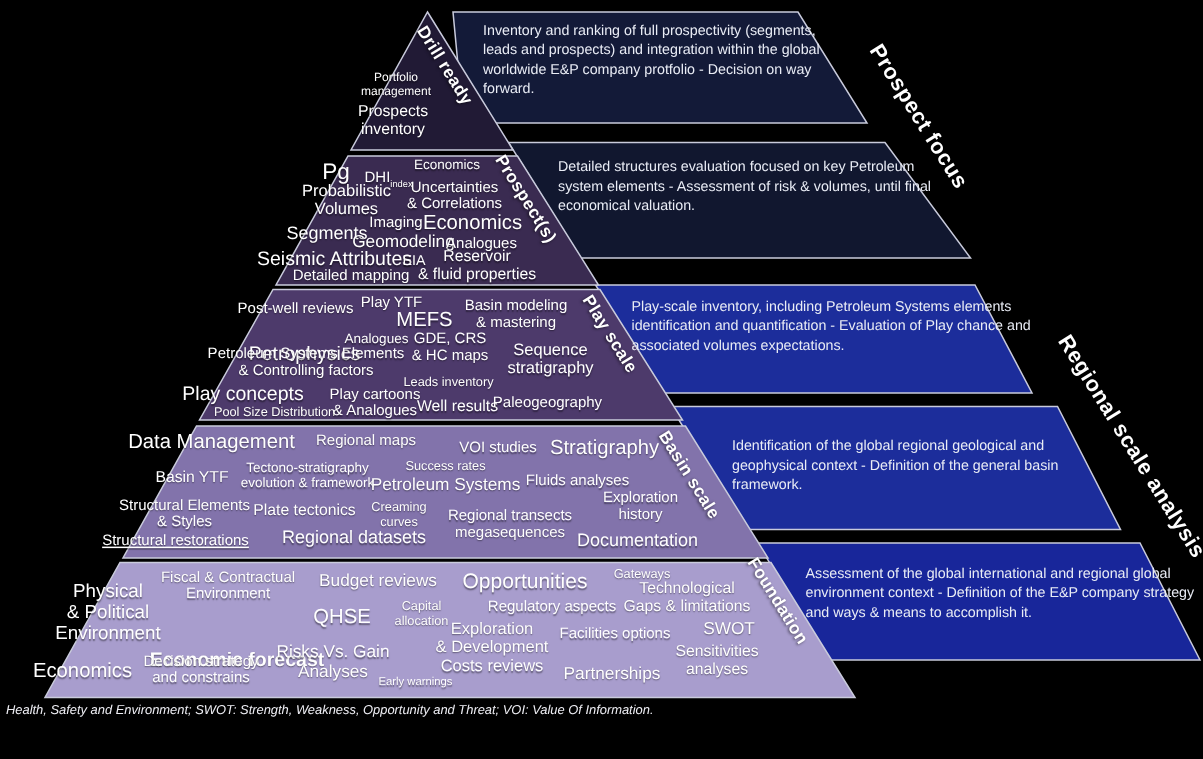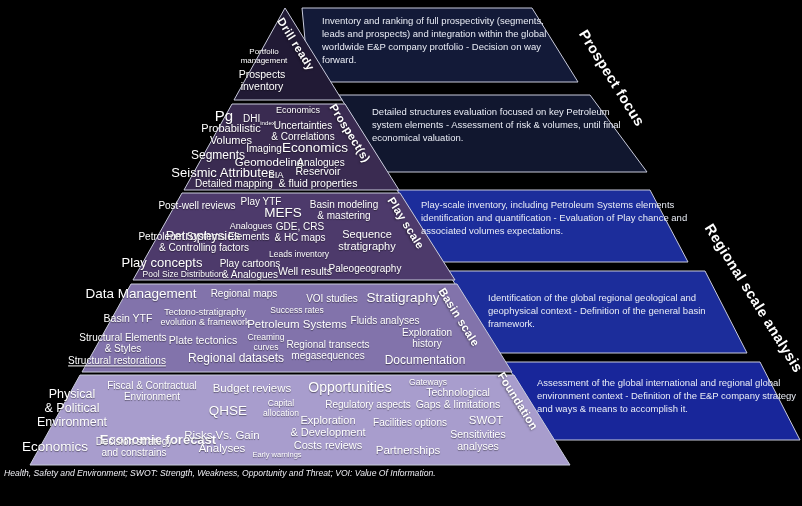--- a/index.html
+++ b/index.html
@@ -107,21 +107,21 @@
       <span class="word" style="left: 385px; top: 321px; font-size: 10px;">Fluids analyses</span>
       <span class="word" style="left: 123px; top: 343px; font-size: 10px;">Structural Elements
 &amp; Styles</span>
       <span class="word" style="left: 203px; top: 341px; font-size: 10.5px;">Plate tectonics</span>
       <span class="word" style="left: 266px; top: 343px; font-size: 8.5px;">Creaming
 curves</span>
       <span class="word" style="left: 427px; top: 338px; font-size: 10px;">Exploration
 history</span>
       <span class="word" style="left: 117px; top: 361px; font-size: 10px; text-decoration: underline;">Structural restorations</span>
       <span class="word" style="left: 236px; top: 359px; font-size: 12px;">Regional datasets</span>
-      <span class="word" style="left: 328px; top: 350px; font-size: 10px;">Regional transects
+      <span class="word" style="left: 340px; top: 350px; font-size: 10px;">Regional transects
 megasequences</span>
       <span class="word" style="left: 425px; top: 361px; font-size: 12px;">Documentation</span>
       <span class="word" style="left: 72px; top: 408px; font-size: 12.5px;">Physical
 &amp; Political
 Environment</span>
       <span class="word" style="left: 152px; top: 391px; font-size: 10px;">Fiscal &amp; Contractual
 Environment</span>
       <span class="word" style="left: 252px; top: 388px; font-size: 11.5px;">Budget reviews</span>
       <span class="word" style="left: 158px; top: 440px; font-size: 13px; font-weight: bold;">Economic forecast</span>
       <span class="word" style="left: 228px; top: 411px; font-size: 13.5px;">QHSE</span>

